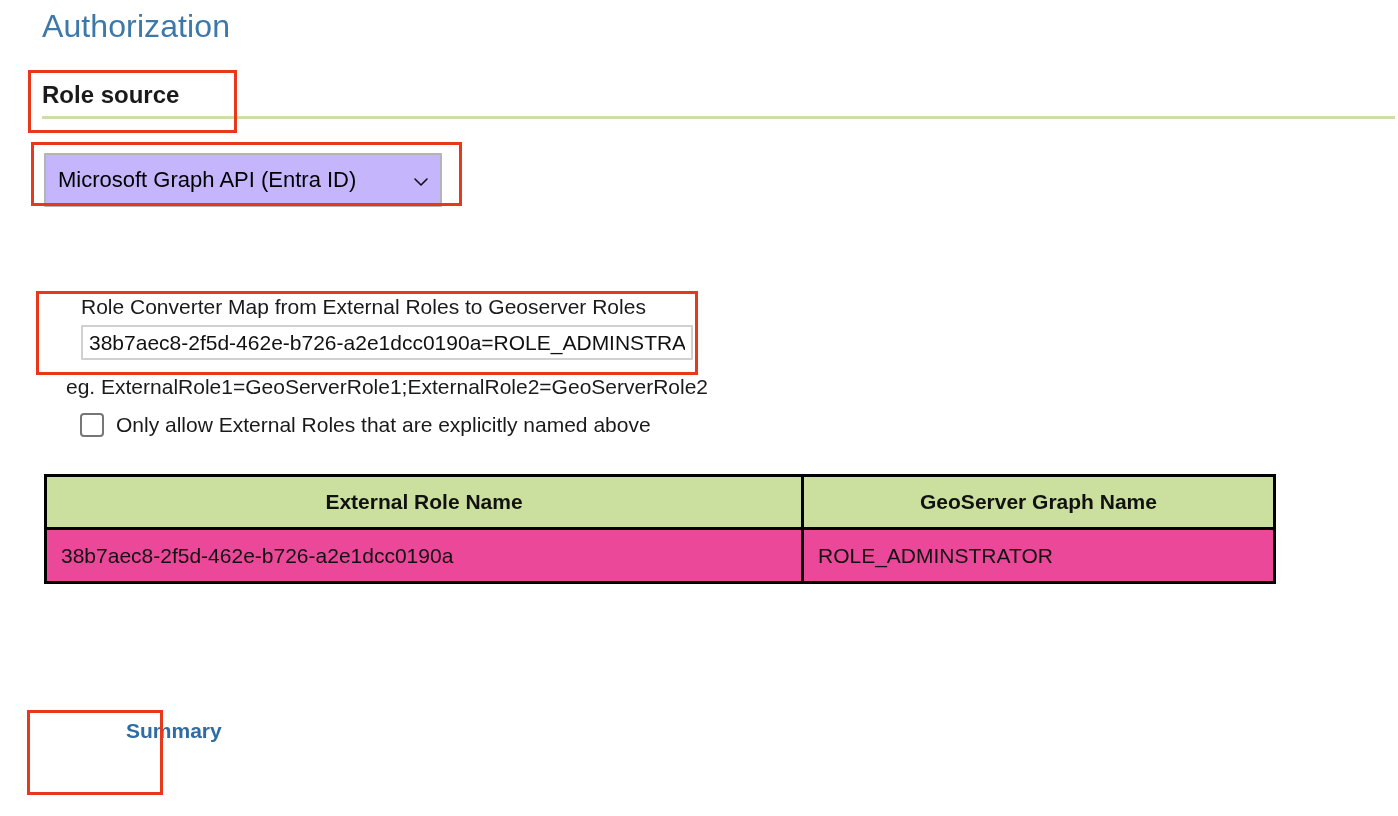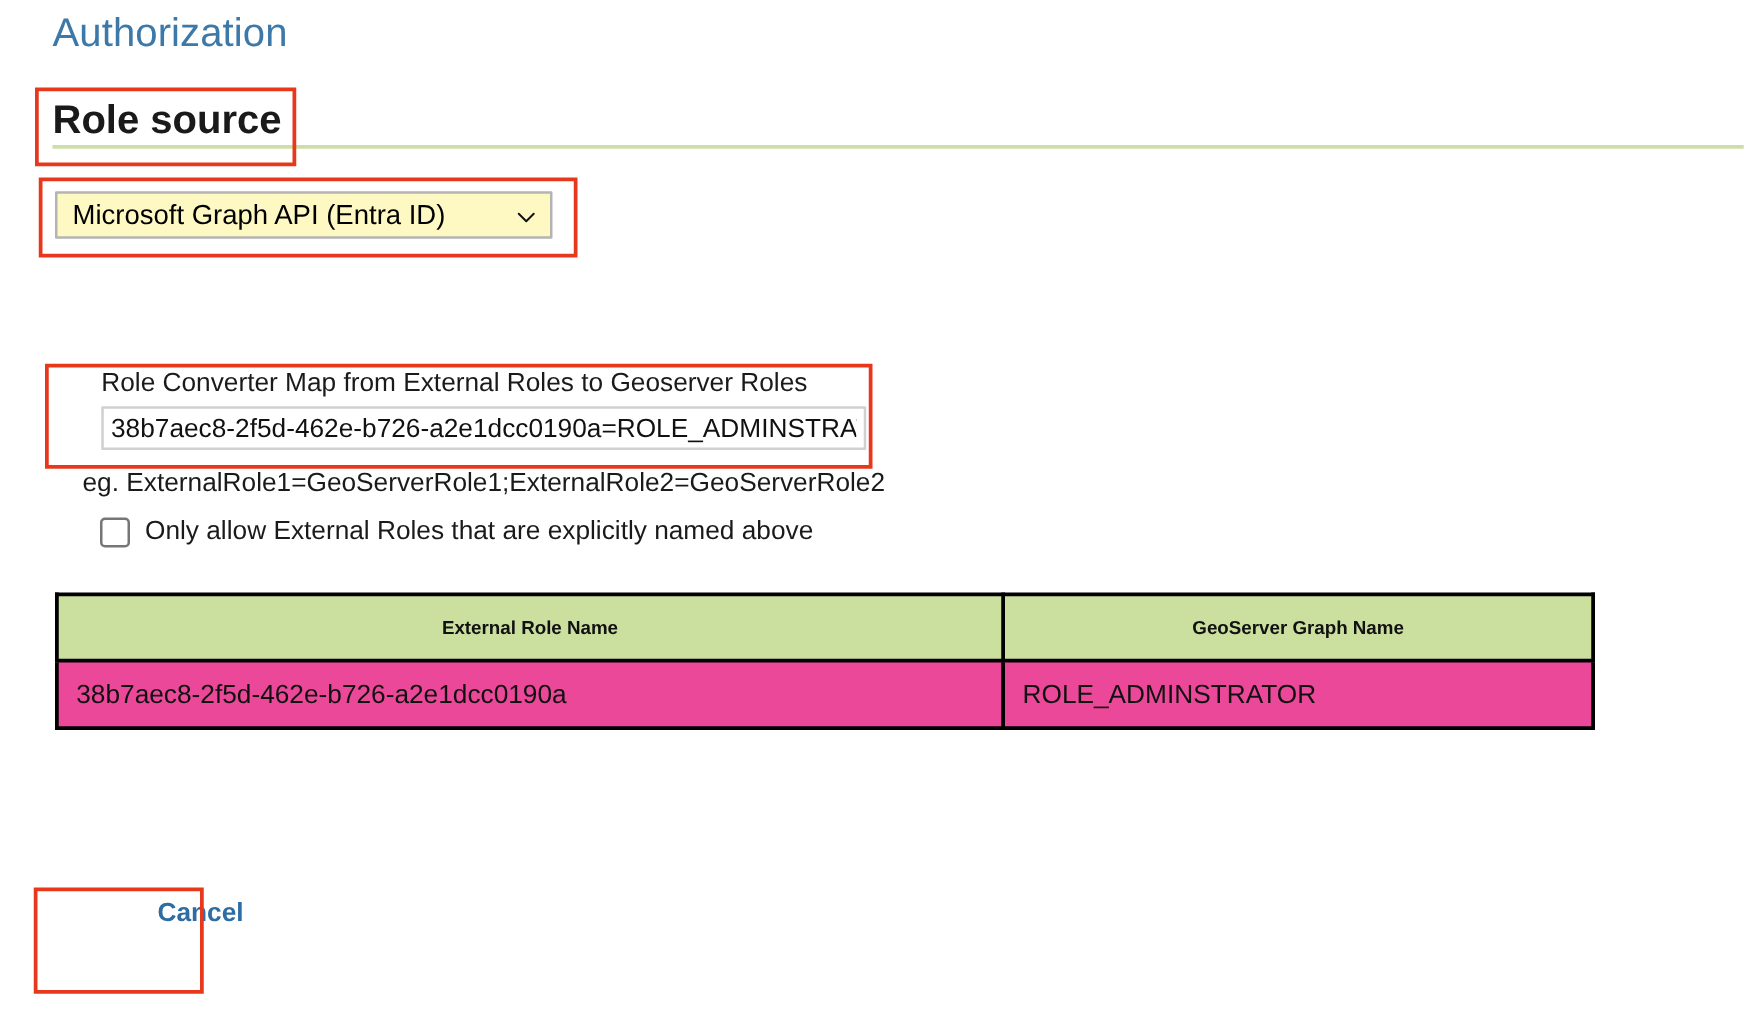--- a/index.html
+++ b/index.html
@@ -29,21 +29,21 @@
   }
 
   
   #role-source-section {
     position: absolute;
     left: 42px;
     top: 80px;
     width: 1353px;
   }
   #role-source-heading {
-    font-size: 32px;
+    font-size: 24px;
     font-weight: bold;
     color: #1a1a1a;
     line-height: 30px;
     padding-bottom: 6px;
   }
   #role-source-rule {
     height: 3px;
     background: #cddfa6;
     width: 1353px;
   }
@@ -52,22 +52,22 @@
   #role-source-select-wrap {
     position: absolute;
     left: 44px;
     top: 153px;
   }
   .fake-select {
     display: inline-flex;
     align-items: center;
     justify-content: space-between;
     border: 2px solid #b4b4b4;
-    background: #fef9c3;
-    height: 38px;
+    background: #c4b5fd;
+    height: 54px;
     padding: 0 10px 0 12px;
     box-sizing: border-box;
     font-size: 22px;
     color: #000000;
     min-width: 398px;
     border-radius: 1px;
   }
   .fake-select .sel-label { white-space: nowrap; }
   .chevron {
     margin-left: 14px;
@@ -114,21 +114,21 @@
     white-space: nowrap;
     margin-left: 24px;
   }
 
   
   #only-allow-row {
     position: absolute;
     left: 48px;
     top: 412px;
     display: flex;
-    align-items: flex-end;
+    align-items: center;
     padding-left: 32px;
   }
   .cb {
     width: 24px;
     height: 24px;
     border: 2px solid #767676;
     border-radius: 4px;
     background: #ffffff;
     box-sizing: border-box;
     display: inline-block;
@@ -154,21 +154,21 @@
     table-layout: fixed;
   }
   table#summary-table th,
   table#summary-table td {
     border: 3px solid #000000;
     padding: 0 14px;
     box-sizing: border-box;
   }
   table#summary-table th {
     background: #cbdf9f;
-    font-size: 15px;
+    font-size: 21px;
     font-weight: bold;
     color: #111111;
     height: 53px;
     text-align: center;
   }
   table#summary-table td {
     background: #ec4899;
     font-size: 21px;
     font-weight: normal;
     color: #111111;
@@ -273,19 +273,19 @@
     <tbody>
       <tr>
         <td>38b7aec8-2f5d-462e-b726-a2e1dcc0190a</td>
         <td>ROLE_ADMINSTRATOR</td>
       </tr>
     </tbody>
   </table>
 </div>
 
 <div id="actions-row">
-  <a id="cancel-link" href="#">Cancel</a>
+  <a id="cancel-link" href="#">Summary</a>
 </div>
 
 <div class="annot" id="annot-role-source"></div>
 <div class="annot" id="annot-select"></div>
 <div class="annot" id="annot-role-map"></div>
 <div class="annot" id="annot-save"></div>
 
 </body></html>

